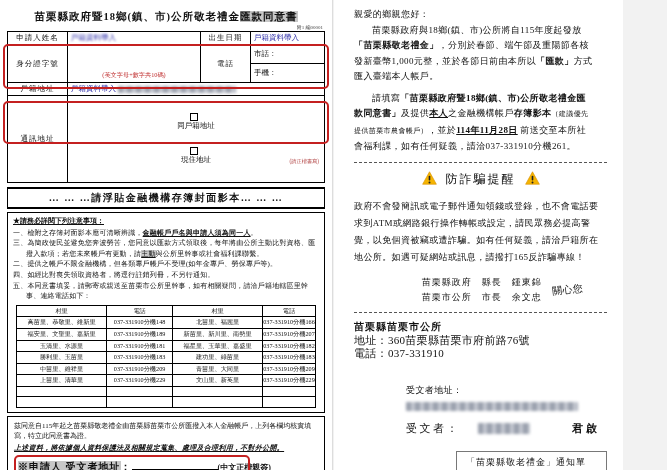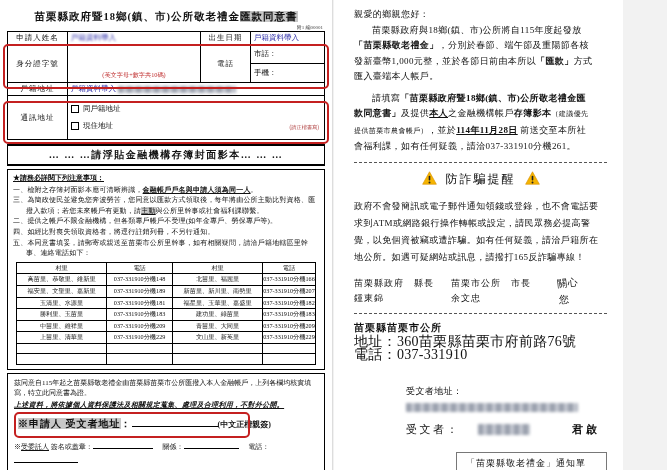--- a/index.html
+++ b/index.html
@@ -20,21 +20,21 @@
 
   
   .f-title{text-align:center;font-size:10.5px;font-weight:bold;letter-spacing:1px;line-height:14px;}
   .refno{text-align:right;font-size:5px;color:#444;line-height:7px;margin-right:2px;}
   .ftable{width:100%;border-collapse:collapse;table-layout:fixed;font-size:7.5px;}
   .ftable td{border:1px solid #000;padding:1px 3px;vertical-align:middle;}
   .ftable .lbl{text-align:center;letter-spacing:1px;padding:1px 0;}
   .idcell{height:34px;position:relative;}
   .idnote{position:absolute;left:0;right:0;bottom:2px;text-align:center;font-size:6.2px;}
   .sub{height:16px;}
-  .cbrow{display:flex;align-items:center;margin:7px 0;position:relative;}
+  .cbrow{display:flex;align-items:center;margin:16px 0;position:relative;flex-direction:column;}
   .cb{display:inline-block;width:6px;height:6px;border:1px solid #000;margin-right:4px;background:#fff;}
   .mnote{position:absolute;right:2px;bottom:0;font-size:5.2px;color:#b04040;}
   .band{margin-top:4px;border:1.5px solid #000;border-top-width:2.5px;border-bottom-width:2.5px;
     text-align:center;font-size:10px;font-weight:bold;letter-spacing:1.5px;padding:2px 0;}
   .notesbox{margin-top:3px;border:1.2px solid #000;padding:3px 5px 2px 5px;font-size:7px;line-height:10.6px;}
   .ntitle{margin-bottom:1px;}
   .nitem{padding-left:13px;text-indent:-13px;letter-spacing:.2px;}
   .vtable{width:98%;margin:3px auto 2px auto;border-collapse:collapse;font-size:6.2px;table-layout:fixed;}
   .vtable th,.vtable td{border:1px solid #000;text-align:center;padding:0;height:9.5px;font-weight:normal;letter-spacing:0;}
   .botbox{margin-top:3px;border:1.2px solid #000;padding:4px 6px 3px 6px;font-size:7px;line-height:10.5px;}
@@ -49,25 +49,25 @@
   #rb2{left:3px;top:101px;width:322px;height:39px;}
   .redbox3{position:absolute;left:-4px;top:-5px;right:68px;bottom:-3px;border:2.5px solid #c42020;border-radius:5px;pointer-events:none;}
 
   
   .para{text-indent:2em;margin:0 12px 6px 0;}
   .sender{text-align:right;padding-right:20px;margin-top:2px;}
   .dash{border-top:1.2px dashed #555;margin:7px 0 6px 0;}
   .fraudtitle{display:flex;justify-content:center;align-items:center;gap:9px;font-size:12px;letter-spacing:2px;margin:8px 0 9px 0;}
   .fraudbody{line-height:17px;margin:0;}
   .signoff{display:flex;justify-content:flex-end;align-items:center;gap:10px;margin:9px 24px 0 0;}
-  .signoff .lines{display:flex;line-height:15px;letter-spacing:1px;}
+  .signoff .lines{display:flex;flex-direction:column;line-height:15px;letter-spacing:1px;}
   .care{transform:rotate(-6deg);font-size:10px;}
   .office{margin-top:4px;}
   .officename{font-weight:bold;font-size:10px;letter-spacing:1px;line-height:15px;}
-  .officeline{font-size:14px;line-height:13px;letter-spacing:.3px;}
+  .officeline{font-size:11px;line-height:13px;letter-spacing:.3px;}
   .recvaddr{margin:23px 0 0 52px;font-size:9px;}
   .recv{margin:7px 0 0 52px;font-size:11px;letter-spacing:2.5px;display:flex;align-items:center;}
   .recvname{margin-left:18px;}
   .junqi{font-weight:bold;margin-left:42px;letter-spacing:3px;}
   .notice{margin:14px 0 0 102px;display:inline-block;border:1px solid #777;padding:3px 9px;font-size:9px;letter-spacing:1px;background:#fefefe;}
   .wicon{display:inline-block;}
 </style>
 </head>
 <body>
 

